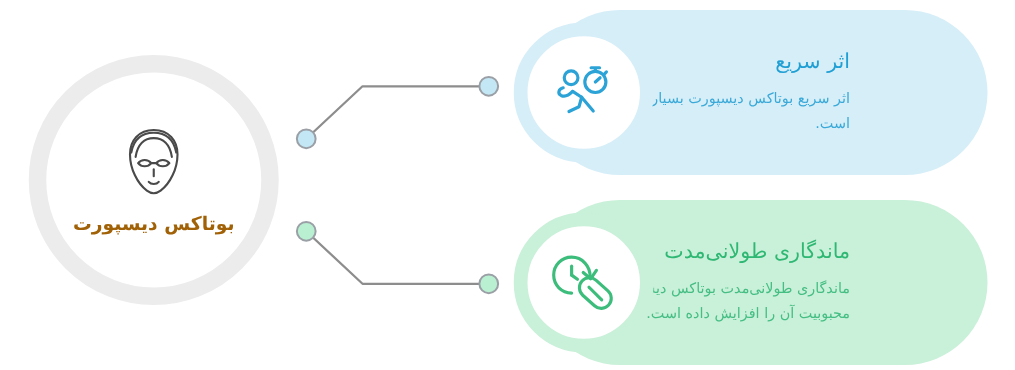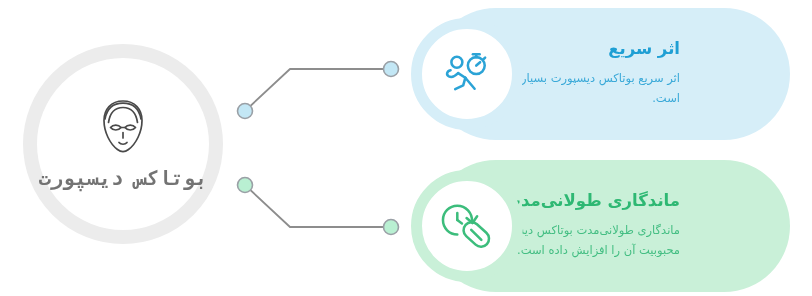--- a/index.html
+++ b/index.html
@@ -38,28 +38,27 @@
     align-items: center;
     justify-content: center;
   }
   .hub-icon {
     width: 64px;
     height: 64px;
     display: block;
     margin-bottom: 8px;
   }
   .hub-label {
-    font-size: 20px;
+    font-size: 15px;
     font-weight: 700;
-    color: #737373;
+    color: #a16207;
     letter-spacing: 0;
     text-align: center;
     line-height: 1.3;
     direction: rtl;
-    font-family: Liberation Mono, monospace;
   }
 
   
   .connectors {
     position: absolute;
     left: 0;
     top: 0;
     width: 812px;
     height: 296px;
     pointer-events: none;
@@ -92,21 +91,21 @@
   .card-text {
     direction: rtl;
     text-align: right;
     padding-right: 18px;
     padding-left: 22px;
     width: 268px;
     box-sizing: border-box;
   }
   .card-title {
     font-size: 16.5px;
-    font-weight: 700;
+    font-weight: 400;
     margin: 0 0 9px 0;
     line-height: 1.25;
   }
   .card-body {
     font-size: 11.5px;
     font-weight: 400;
     margin: 0;
     line-height: 1.72;
   }
   .card-fast .card-title { color: #1f9fd4; }

